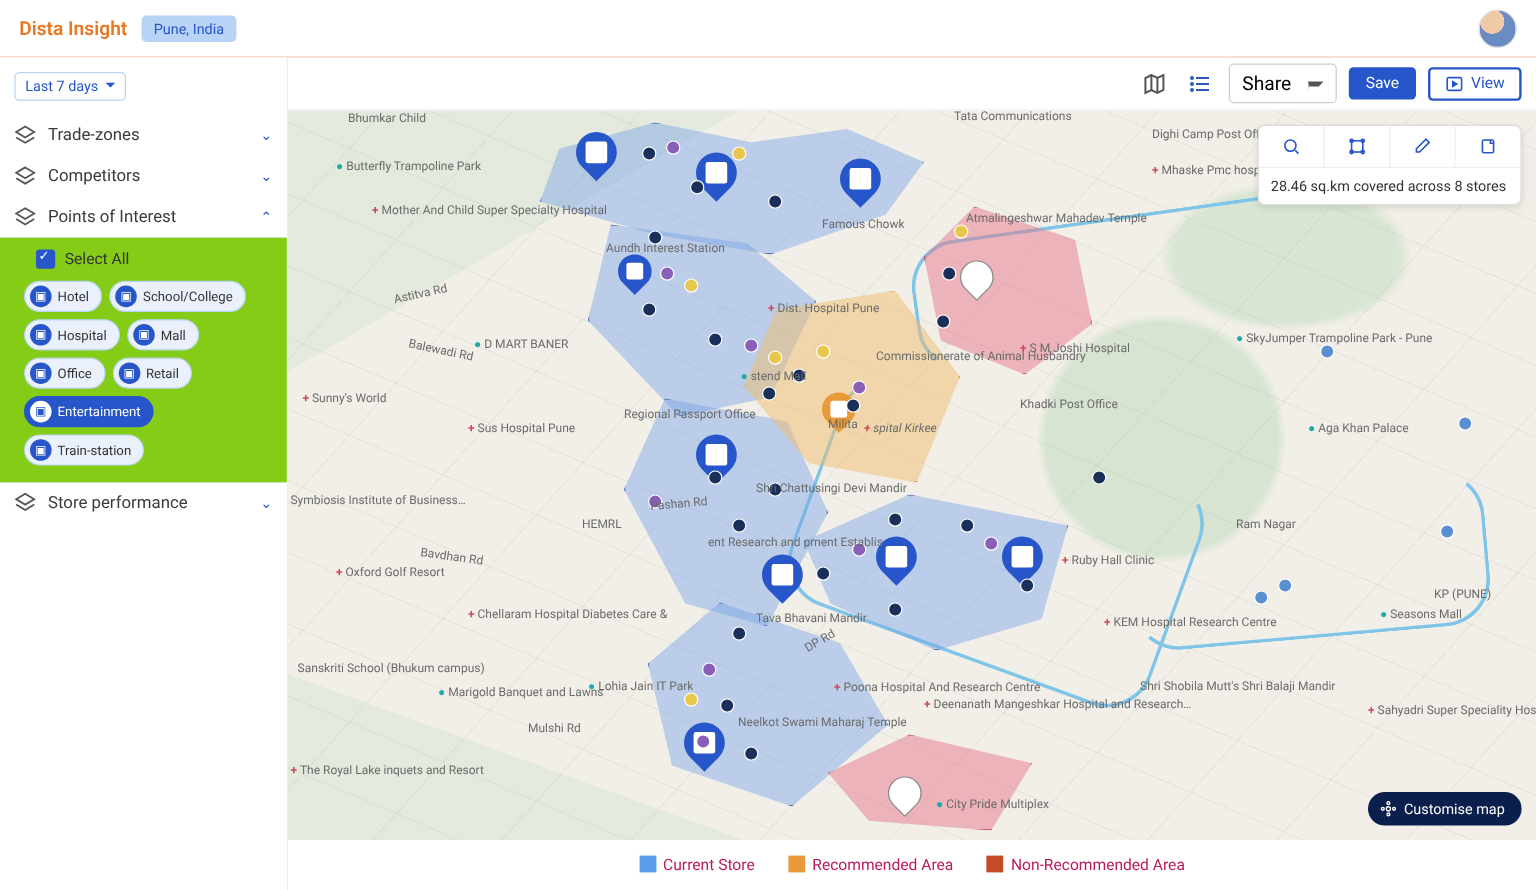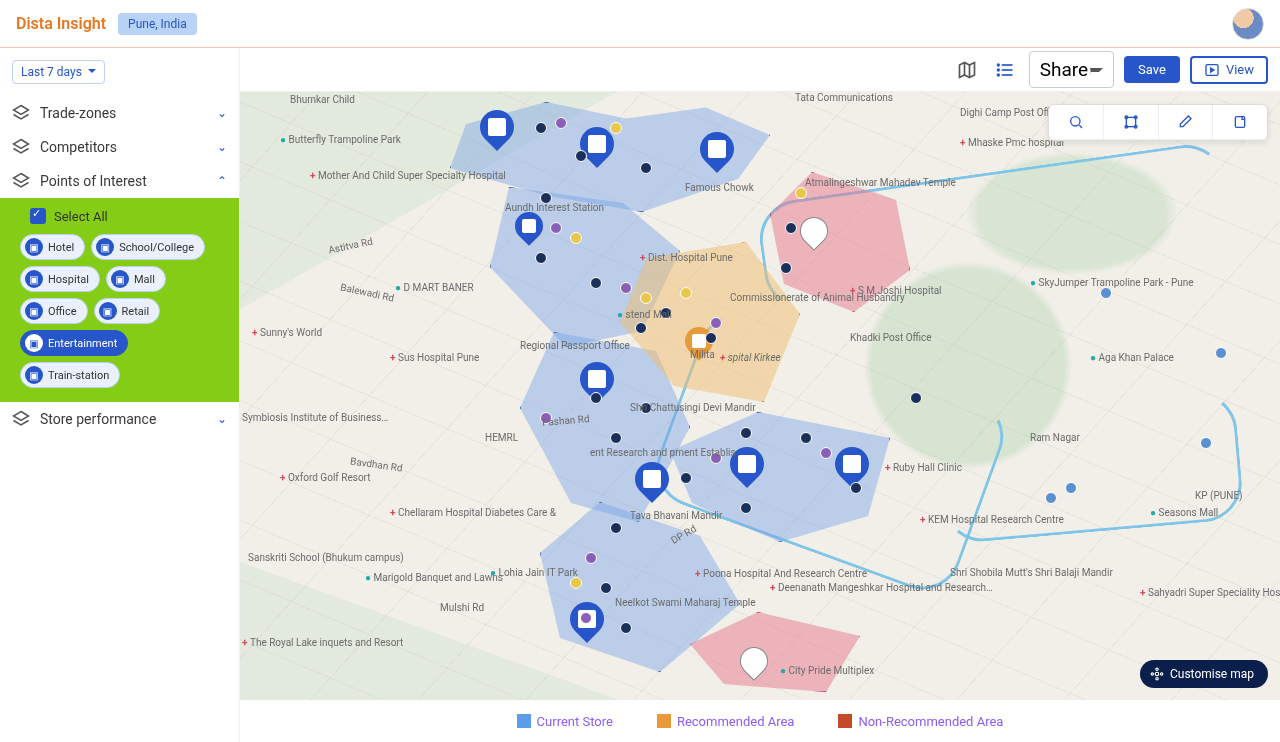--- a/index.html
+++ b/index.html
@@ -43,21 +43,21 @@
 .chip.sel { background: #2656c9; color: #fff; border-color: #2656c9; }
 .chip-ic { width: 18px; height: 18px; border-radius: 50%; background: #2656c9; color: #fff; display: flex; align-items: center; justify-content: center; font-size: 10px; }
 .chip.sel .chip-ic { background: #fff; color: #2656c9; }
 
 
 .main { flex: 1; display: flex; flex-direction: column; position: relative; }
 .toolbar { height: 44px; display: flex; align-items: center; padding: 0 12px; gap: 10px; justify-content: flex-end; border-bottom: 1px solid #eee; }
 .tb-left { margin-right: auto; }
 .icon-btn { width: 28px; height: 28px; display: flex; align-items: center; justify-content: center; color: #555; cursor: pointer; border-radius: 4px; }
 .icon-btn.active { color: #2656c9; }
-.share-btn { border: 1px solid #ccc; border-radius: 4px; padding: 6px 10px; font-size: 19px; display: flex; align-items: center; gap: 2px; cursor: pointer; }
+.share-btn { border: 1px solid #ccc; border-radius: 4px; padding: 6px 10px; font-size: 16px; display: flex; align-items: center; gap: 14px; cursor: pointer; }
 .share-btn .car { border: 4px solid transparent; border-top-color: #555; transform: translateY(2px); border-left: 1px solid #ccc; padding-left: 8px; width:0;height:0; }
 .save-btn { background: #2656c9; color: #fff; border-radius: 4px; padding: 6px 14px; font-size: 13px; cursor: pointer; }
 .view-btn { border: 2px solid #2656c9; color: #2656c9; border-radius: 4px; padding: 4px 12px; font-size: 13px; display: flex; align-items: center; gap: 6px; cursor: pointer; }
 
 
 .map-wrap { flex: 1; position: relative; overflow: hidden; }
 .map-bg { position: absolute; inset: 0; background:
   linear-gradient(150deg, rgba(200,225,200,0.35) 0%, rgba(200,225,200,0.35) 18%, transparent 18%),
   linear-gradient(20deg, rgba(200,225,200,0.35) 0%, rgba(200,225,200,0.35) 14%, transparent 14%),
   radial-gradient(circle at 70% 45%, rgba(180,215,180,0.45) 0 12%, transparent 13%),
@@ -101,21 +101,21 @@
 .map-tools-row .mt-btn:last-child { border-right: none; }
 .map-tools-text { padding: 8px 10px; font-size: 12px; color: #333; }
 
 .customise { position: absolute; bottom: 12px; right: 12px; background: #0b1f4d; color: #fff; border-radius: 18px; padding: 7px 14px 7px 10px; font-size: 12px; display: flex; align-items: center; gap: 6px; cursor: pointer; }
 
 .map-label { position: absolute; font-size: 10px; color: #6b6b6b; white-space: nowrap; pointer-events: none; }
 .map-label.hosp::before{content:"+ "; color:#d04a5a; font-weight:700;}
 .map-label.teal::before{content:"● "; color:#2aa; font-weight:700;}
 
 
-.legend { height: 42px; display: flex; align-items: center; justify-content: center; gap: 44px; font-size: 13px; color: #8b5cf6; }
+.legend { height: 42px; display: flex; align-items: center; justify-content: center; gap: 28px; font-size: 13px; color: #be185d; }
 .sw { width: 14px; height: 14px; display: inline-block; margin-right: 6px; vertical-align: -2px; }
 .sw.bl { background: #5a9de8; }
 .sw.or { background: #e89a3a; }
 .sw.rd { background: #c44a2a; }
 
 svg { display: block; }
 </style>
 </head>
 <body>
 
@@ -421,20 +421,21 @@
                 <path d="M17 3l4 4-12 12H5v-4z"></path>
               </svg>
             </div>
           <div class="mt-btn">
               <svg width="16" height="16" viewBox="0 0 24 24" fill="none" stroke="currentColor" stroke-width="2">
                 <rect x="5" y="4" width="14" height="16" rx="2"></rect>
                 <path d="M15 4v4h4"></path>
               </svg>
             </div>
         </div>
+        <div class="map-tools-text">28.46 sq.km covered across 8 stores</div>
       </div>
 
       <div class="customise">
         <svg width="14" height="14" viewBox="0 0 24 24" fill="none" stroke="currentColor" stroke-width="2">
             <circle cx="12" cy="12" r="3"></circle>
             <circle cx="12" cy="4" r="2"></circle>
             <circle cx="12" cy="20" r="2"></circle>
             <circle cx="4" cy="12" r="2"></circle>
             <circle cx="20" cy="12" r="2"></circle>
           </svg>

